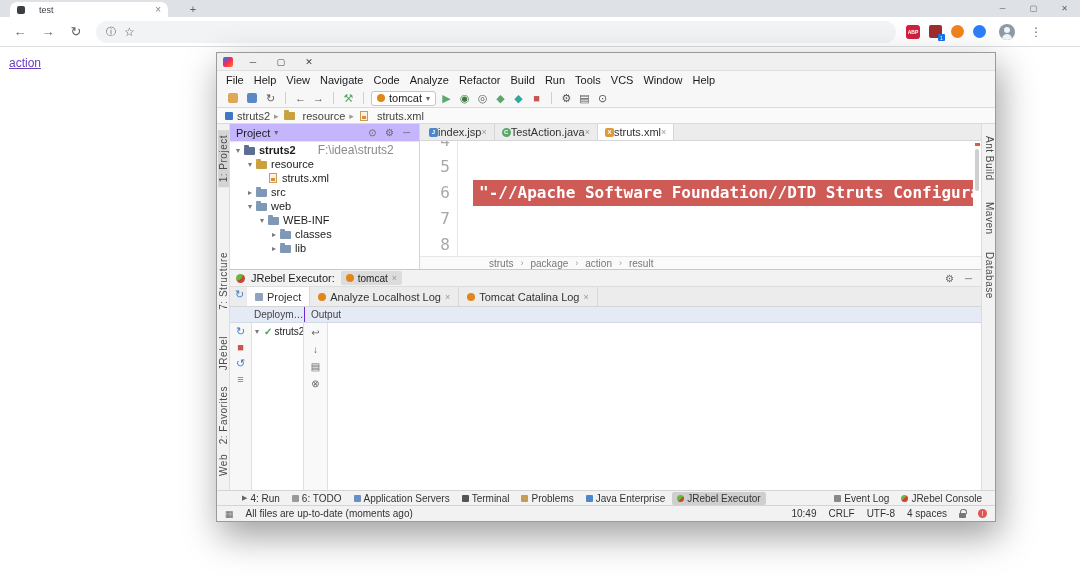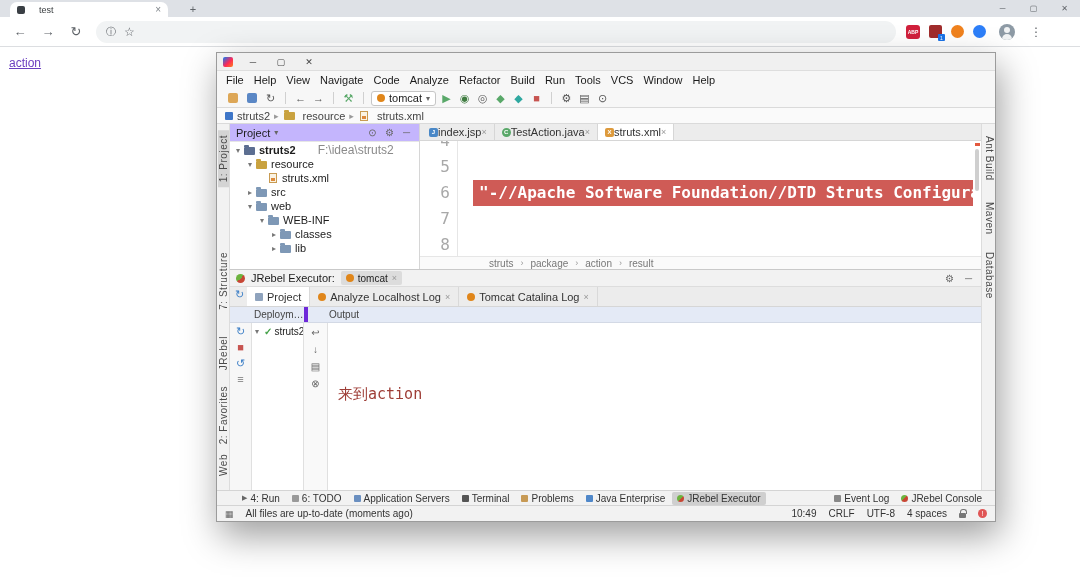--- a/index.html
+++ b/index.html
@@ -102,21 +102,21 @@
   .jr-ic { width:9px; height:9px; border-radius:50%; background:linear-gradient(135deg,#6db33f 50%,#c74634 50%); flex:none; }
   .jr-label { font-size:11px; color:#1b1b1b; }
   .jr-tab { display:flex; align-items:center; gap:4px; background:#dcdcdc; border-radius:2px; height:14px; padding:0 5px; font-size:10px; }
   .jr-head .sp, .proj-head .sp { flex:1; }
   .jr-tabs { height:20px; flex:none; background:#ececec; border-bottom:1px solid #d6d6d6; display:flex; align-items:stretch; padding-left:2px; font-size:11px; }
   .stab { display:flex; align-items:center; gap:4px; padding:0 8px; border-right:1px solid #d9d9d9; color:#333; }
   .stab.active { background:#fff; }
   .srv-ic { width:8px; height:8px; border-radius:1px; background:#8fa3bd; flex:none; }
   .jr-colheads { height:16px; flex:none; background:#e4eaf6; border-bottom:1px solid #d3d9e5; display:flex; align-items:center; font-size:10px; color:#444; }
   .ch1 { width:74px; flex:none; padding-left:24px; overflow:hidden; text-overflow:ellipsis; white-space:nowrap; }
-  .ch2 { flex:1; padding-left:21px; border-left:4px solid #6d28d9; height:100%; display:flex; align-items:center; }
+  .ch2 { flex:1; padding-left:6px; border-left:1px solid #6d28d9; height:100%; display:flex; align-items:center; }
   .jr-main { flex:1; display:flex; min-height:0; }
   .jr-icons1 { width:22px; flex:none; border-right:1px solid #e0e0e0; background:#f7f7f7; display:flex; flex-direction:column; align-items:center; padding-top:3px; gap:5px; }
   .jri { font-size:11px; color:#777; line-height:1; }
   .jri.stopred { color:#c75450; }
   .jr-dep { width:52px; flex:none; border-right:1px solid #e0e0e0; background:#fff; padding-top:3px; font-size:10px; overflow:hidden; }
   .deprow { display:flex; align-items:center; white-space:nowrap; overflow:hidden; }
   .depchk { color:#43a047; font-weight:bold; margin:0 2px; }
   .deplbl { overflow:hidden; white-space:nowrap; }
   .jr-icons2 { width:24px; flex:none; border-right:1px solid #e0e0e0; background:#f9f9f9; display:flex; flex-direction:column; align-items:center; padding-top:4px; gap:6px; font-size:10px; color:#666; }
   .console { flex:1; background:#fff; padding:6px 0 0 10px; font-family:"DejaVu Sans Mono","Liberation Mono",monospace; font-size:15px; line-height:26px; color:#9e3d36; white-space:pre; overflow:hidden; }
@@ -412,21 +412,20 @@
                   <span class="deplbl">struts2:war exploded</span>
                 </div>
               </div>
               <div class="jr-icons2">
                 <span>↩</span>
                 <span>↓</span>
                 <span>▤</span>
                 <span>⊗</span>
               </div>
               <div class="console">
-                <div>来到action</div>
                 
                 
               </div>
             </div>
           </div>
         </div>
 
         <div class="stripe-r">
           <span class="vr" style="top:12px">Ant Build</span>
           <span class="vr" style="top:78px">Maven</span>

